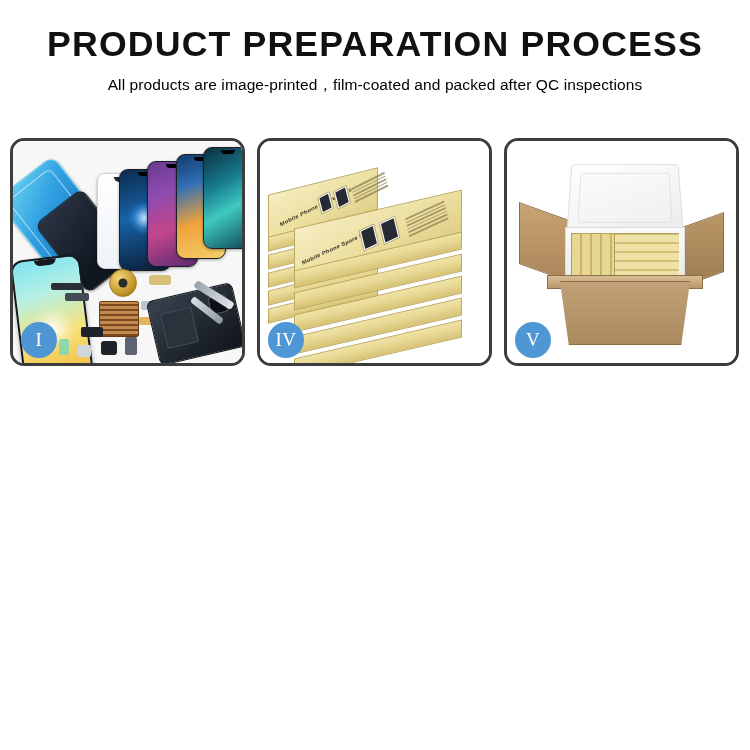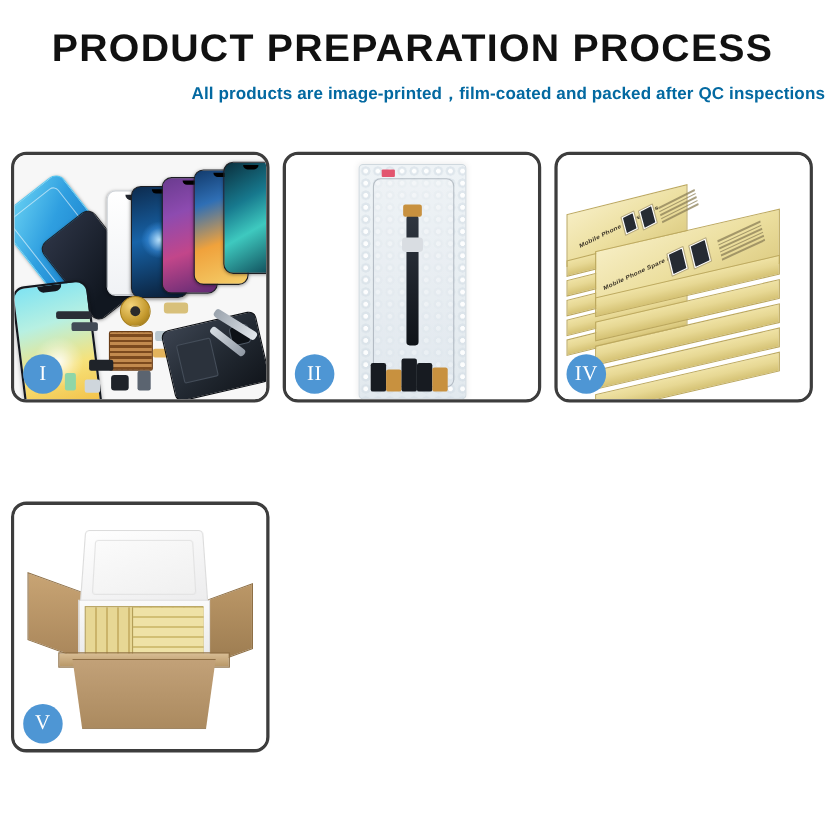--- a/index.html
+++ b/index.html
@@ -18,25 +18,24 @@
     font-size:35px;
     font-weight:700;
     letter-spacing:1.1px;
     color:#111111;
     line-height:1;
     margin:0;
     transform:scaleX(1.02);
   }
   .subtitle{
     font-size:15.5px;
-    font-weight:700;
-    color:#0369a1;
+    font-weight:400;
+    color:#000000;
     margin:14px 0 0 0;
     letter-spacing:0.1px;
-    text-align:right;
   }
 
   
   .grid{
     position:absolute;
     left:10px; top:138px;
     width:730px;
     display:grid;
     grid-template-columns:235px 235px 235px;
     grid-template-rows:228px 228px;
@@ -392,37 +391,20 @@
         <div class="chassis">
           <span class="bat"></span>
             <span class="cam"></span>
         </div>
         <div class="tweez"></div>
         <div class="screwdrv"></div>
       </div>
       <div class="badge">I</div>
     </div>
 
-    <div class="panel">
-      <div class="panel-inner p2">
-        <div class="bag">
-          <div class="screenpart"></div>
-          <div class="tag"></div>
-          <div class="flex-cable"></div>
-          <div class="conn-row">
-            <span class="conn" style="left:2px;"></span>
-            <span class="conn cg" style="left:16px;height:20px;"></span>
-            <span class="conn" style="left:30px;height:30px;"></span>
-            <span class="conn" style="left:44px;"></span>
-            <span class="conn cg" style="left:58px;height:22px;"></span>
-          </div>
-        </div>
-      </div>
-      <div class="badge">II</div>
-    </div>
 
 
     <div class="panel">
       <div class="panel-inner p4">
         <div class="stack">
 
           <div class="kbox-top" style="left:2px;top:22px;width:108px;height:46px;transform:skewY(-14deg);">
             <span class="lbl" style="left:10px;top:20px;transform:rotate(-14deg);">Mobile Phone Spare Parts</span>
             <span class="mini-ph" style="left:50px;top:12px;width:11px;height:17px;transform:rotate(-14deg);">
                 <i></i>

